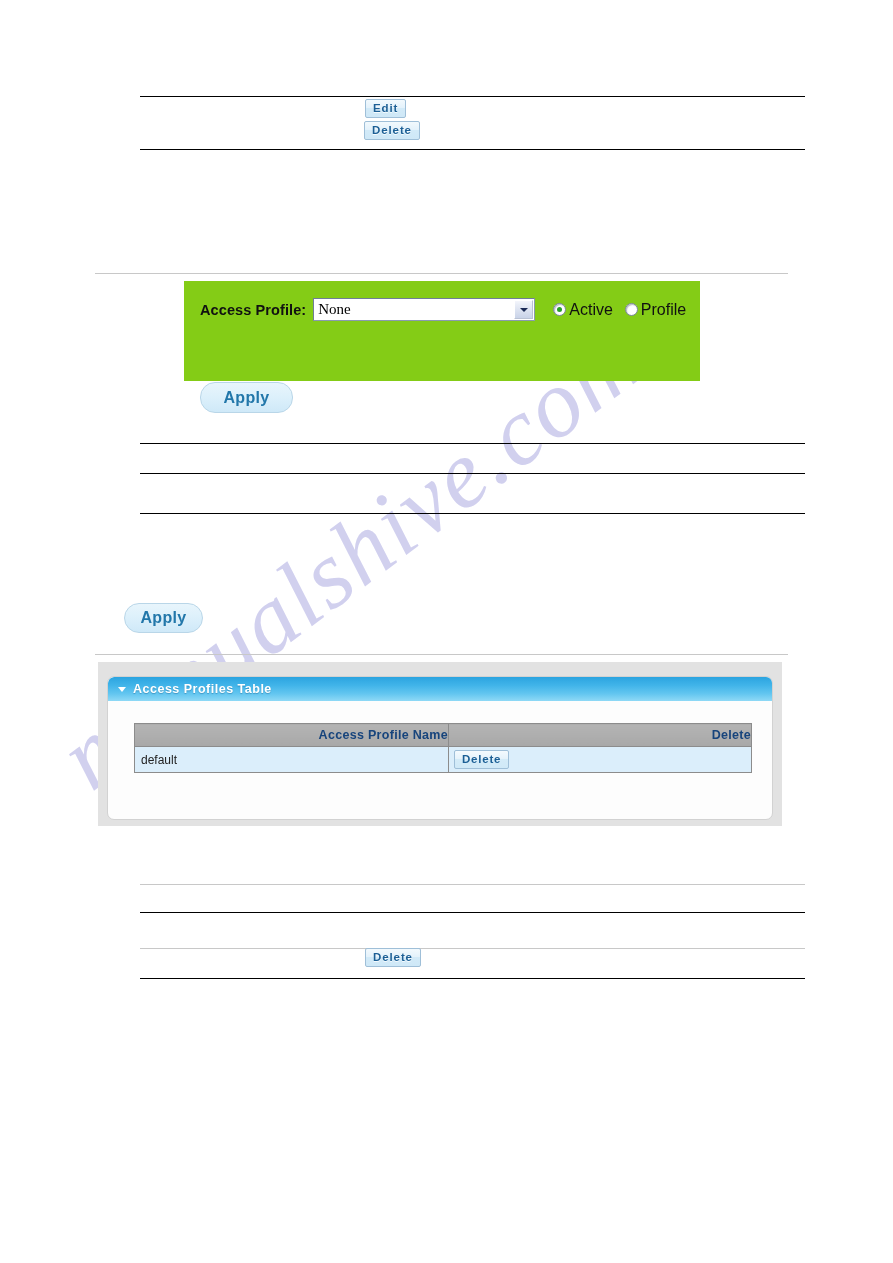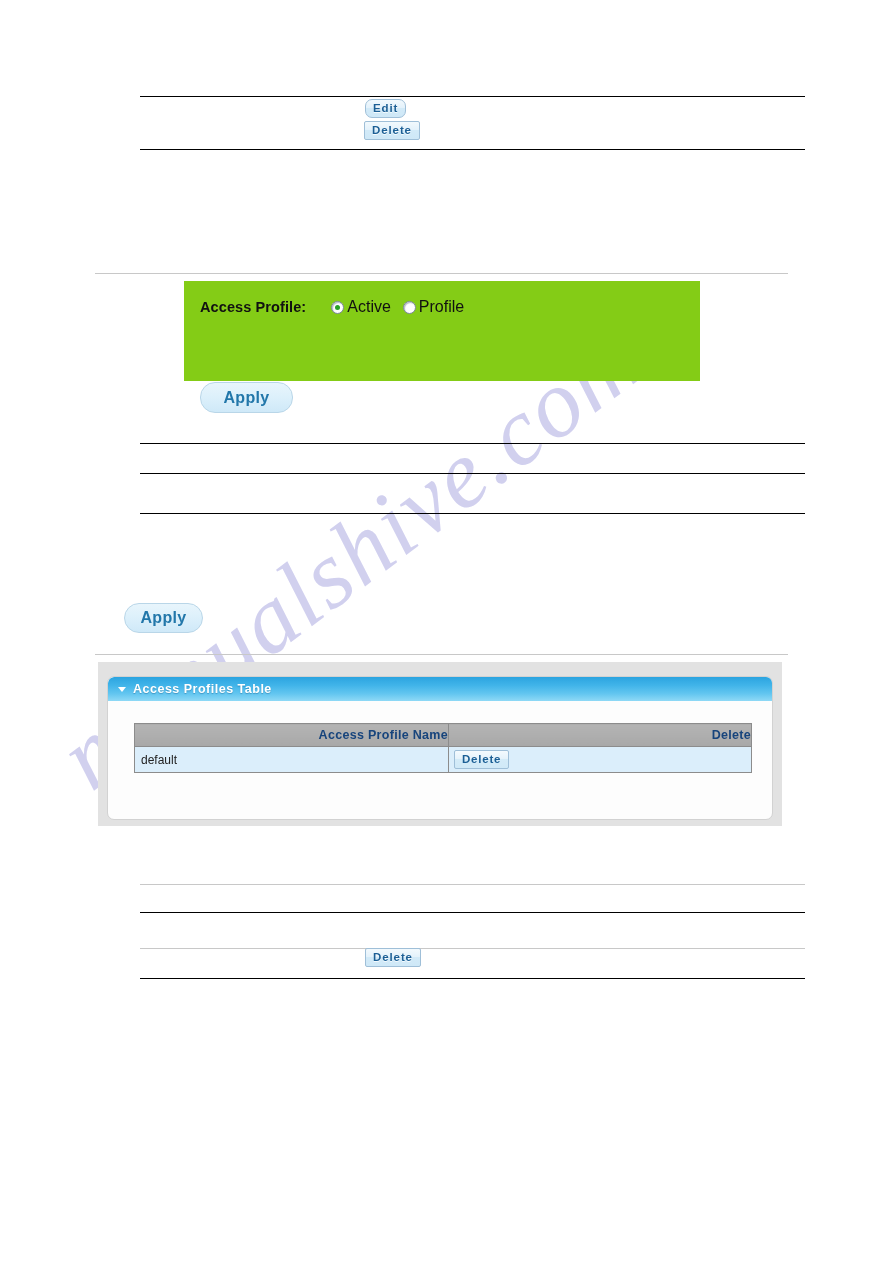--- a/index.html
+++ b/index.html
@@ -329,33 +329,37 @@
 
 <div id="watermark">
   <div class="wm-text">manualshive.com</div>
 </div>
 
 <div id="page">
 
   <div class="rule" style="left:140px; top:96px; width:665px;"></div>
   <div class="rule" style="left:140px; top:149px; width:665px;"></div>
 
-  <div class="btn-sm" style="left:365px; top:99px;border-radius:7px;">
+  <div class="btn-sm" style="left:365px; top:99px;">
     <span>Edit</span>
   </div>
   <div class="btn-sm" style="left:364px; top:121px;">
     <span>Delete</span>
   </div>
 
   <div class="rule light-gray" style="left:95px; top:273px; width:693px;"></div>
 
   <div id="profile-panel">
     <div class="panel-row">
       <span class="field-label">Access Profile:</span>
 
+      <div class="select-box">
+        <span class="select-value">None</span>
+        <span class="select-arrow"></span>
+      </div>
 
       <div class="radio-group">
         <label class="radio-item">
           <span class="radio-dot checked"></span>
           <span class="radio-label">Active</span>
         </label>
         <label class="radio-item">
           <span class="radio-dot"></span>
           <span class="radio-label">Profile</span>
         </label>

